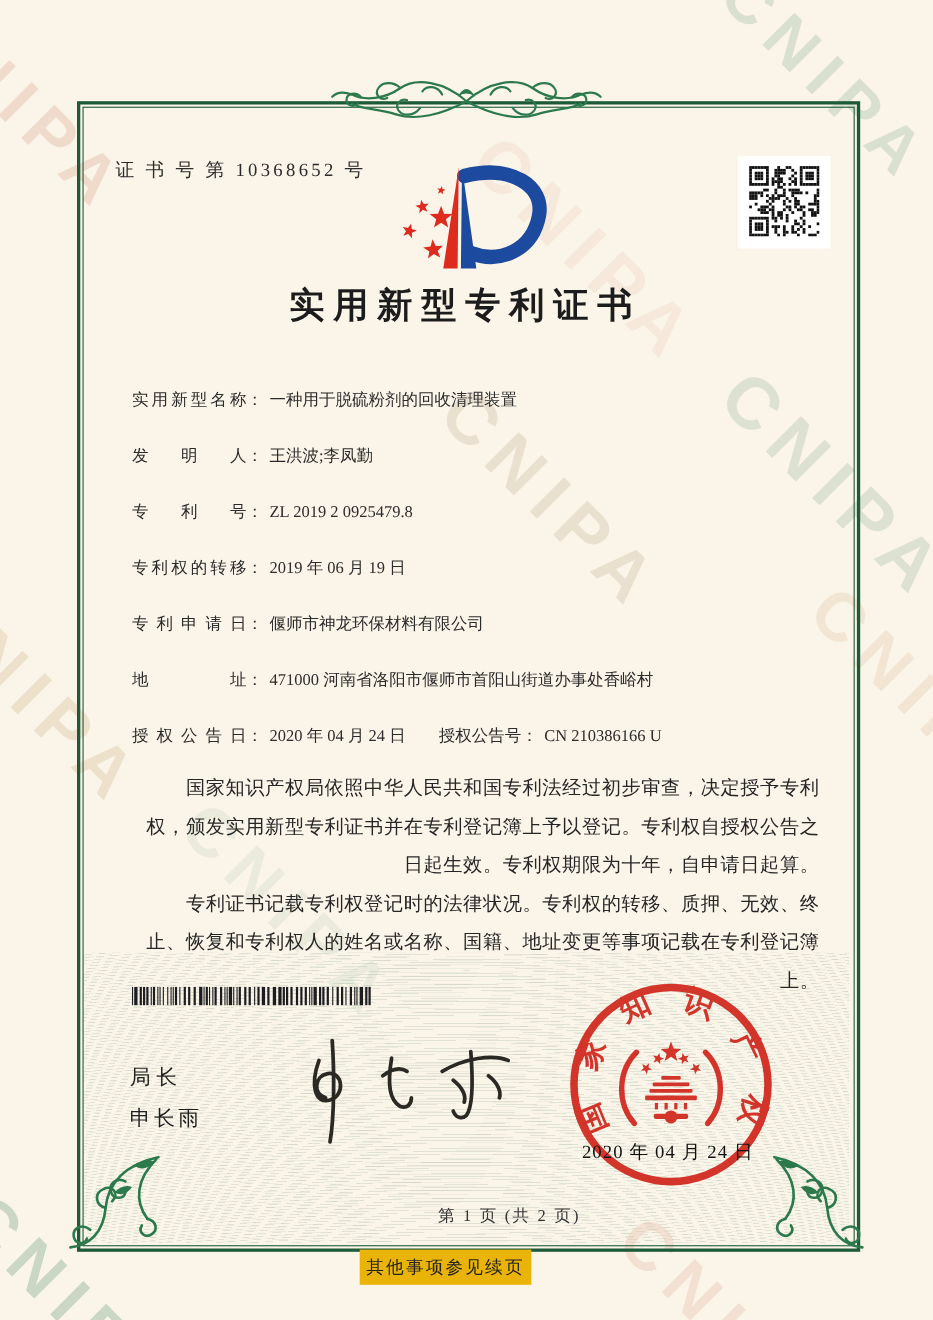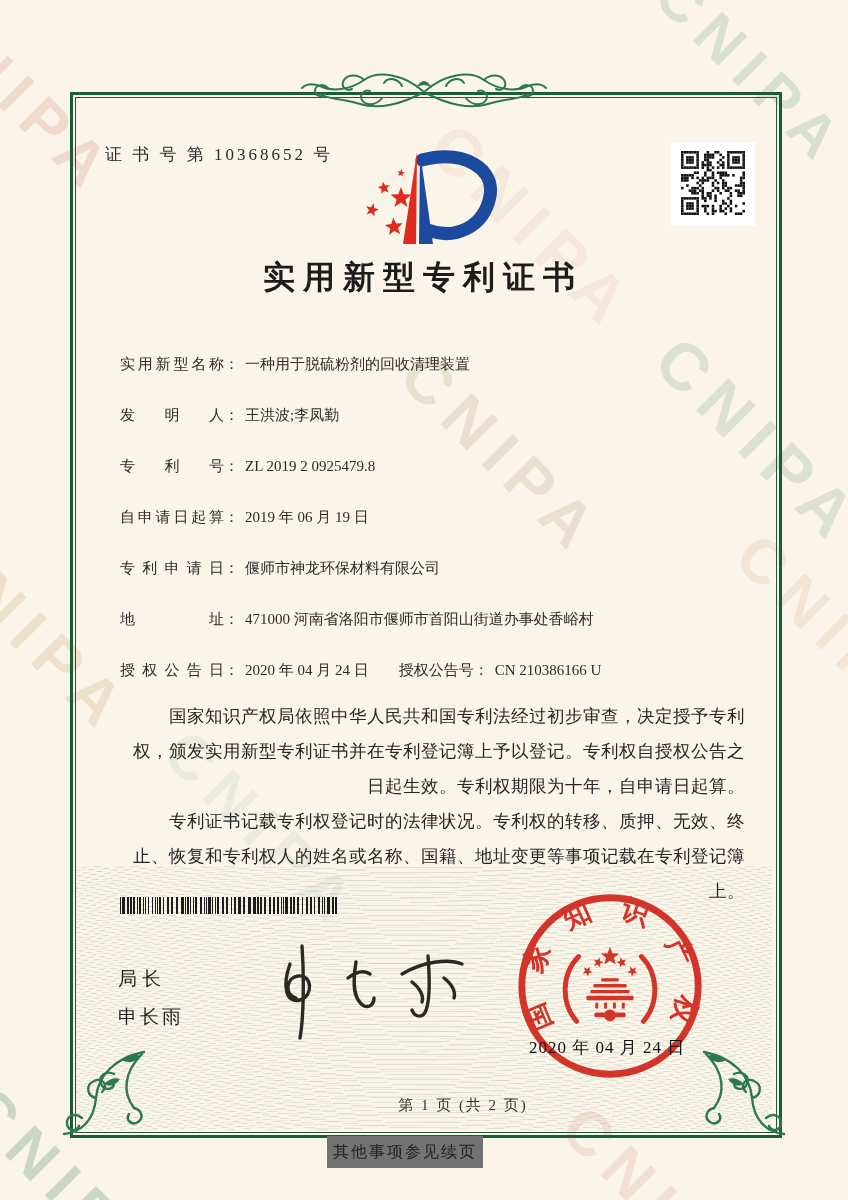--- a/index.html
+++ b/index.html
@@ -61,21 +61,21 @@
                font-family:"Liberation Sans","DejaVu Sans",sans-serif;color:#1f1f1f;}
   .signature{position:absolute;left:252px;top:934px;width:230px;height:116px;}
 
   .seal{position:absolute;left:512px;top:888px;width:196px;height:196px;}
   .seal-date{position:absolute;left:529px;top:1036px;width:170px;font-size:17px;
              letter-spacing:1px;color:#111;white-space:nowrap;}
 
   .page-info{position:absolute;left:70px;top:1096px;width:706px;text-align:center;
              font-size:15px;letter-spacing:2px;color:#333;padding-left:40px;}
 
-  .cont-box{position:absolute;left:327px;top:1136px;width:156px;height:32px;background:#737373;
+  .cont-box{position:absolute;left:327px;top:1136px;width:156px;height:32px;background:#eab308;
             display:flex;align-items:center;justify-content:center;font-size:16px;
             letter-spacing:2px;color:#222;z-index:4;}
 
   .ornament{position:absolute;z-index:4;}
 </style>
 </head>
 <body>
 
 <div class="page">
 
@@ -445,21 +445,21 @@
         <span class="flabel">发明人</span>
           <span class="fcolon">：</span>
           <span class="fval">王洪波;李凤勤</span>
       </div>
       <div class="frow">
         <span class="flabel">专利号</span>
           <span class="fcolon">：</span>
           <span class="fval">ZL 2019 2 0925479.8</span>
       </div>
       <div class="frow">
-        <span class="flabel">自申请日起算</span>
+        <span class="flabel">专利权的转移</span>
           <span class="fcolon">：</span>
           <span class="fval">2019 年 06 月 19 日</span>
       </div>
       <div class="frow">
         <span class="flabel">专利申请日</span>
           <span class="fcolon">：</span>
           <span class="fval">偃师市神龙环保材料有限公司</span>
       </div>
       <div class="frow">
         <span class="flabel">地址</span>

